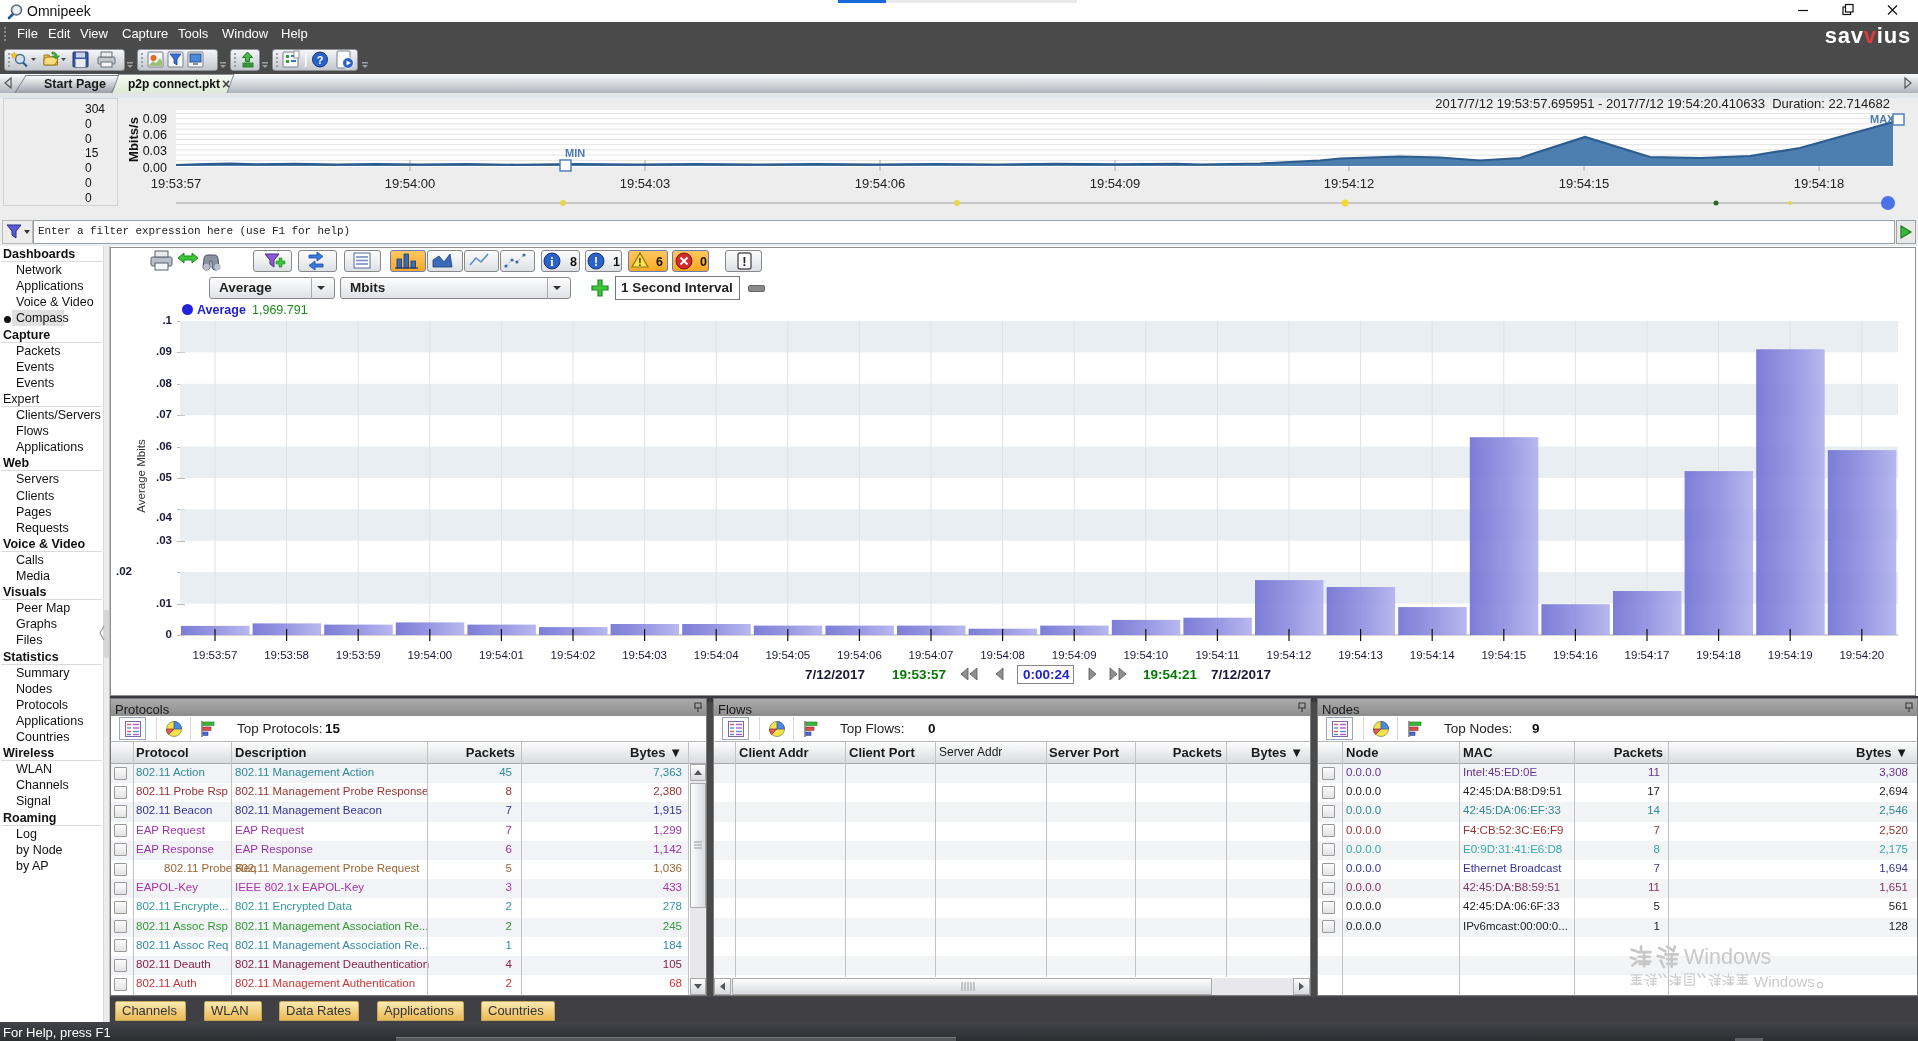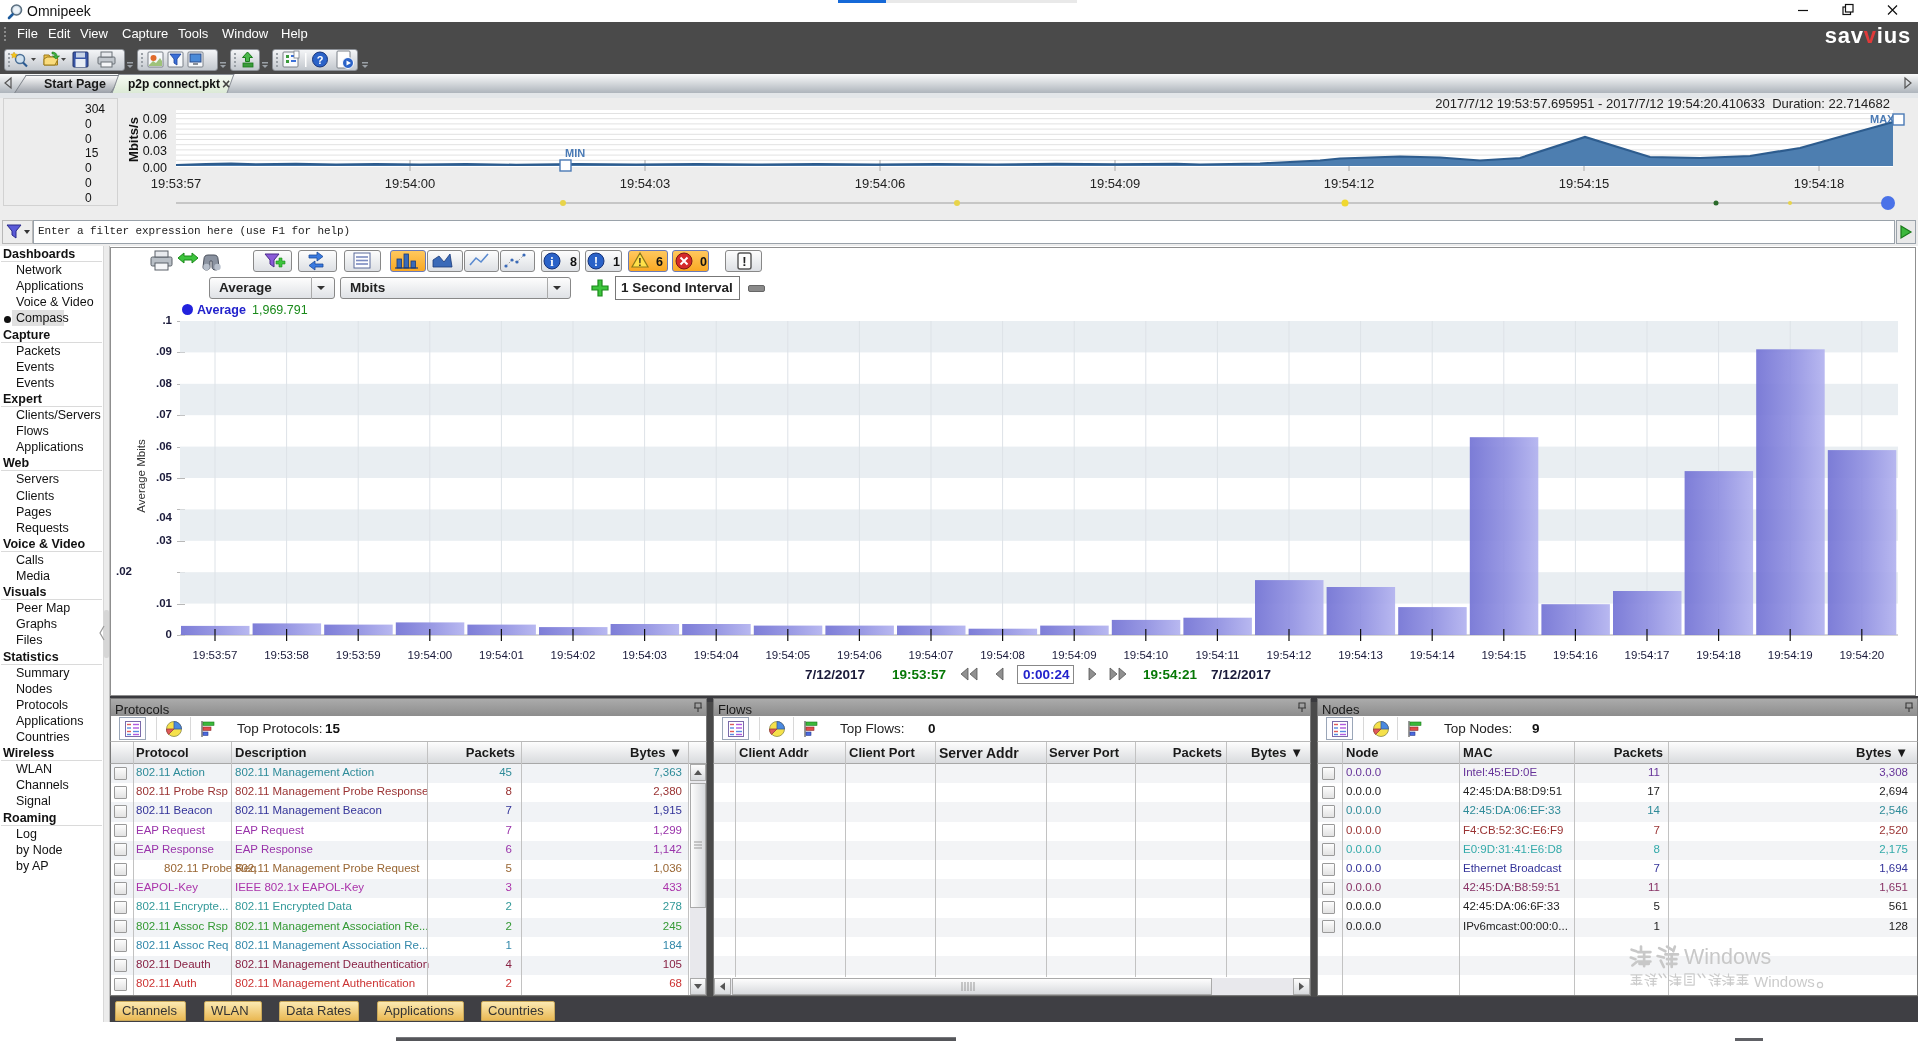--- a/index.html
+++ b/index.html
@@ -283,21 +283,21 @@
       <div class="abs" style="left:1px;top:261px;width:101px;height:1px;background:#dadada;"></div>
       <div class="abs" style="left:16px;top:263.1px;font-size:12.5px;color:#111;">Network</div>
       <div class="abs" style="left:16px;top:279.20000000000005px;font-size:12.5px;color:#111;">Applications</div>
       <div class="abs" style="left:16px;top:295.30000000000007px;font-size:12.5px;color:#111;">Voice &amp; Video</div>
       <div class="abs" style="left:16px;top:311.4000000000001px;font-size:12.5px;color:#111;">Compass</div>
       <div class="abs" style="left:3px;top:327.5000000000001px;font-size:12.5px;font-weight:bold;color:#111;">Capture</div>
       <div class="abs" style="left:1px;top:341.5000000000001px;width:101px;height:1px;background:#dadada;"></div>
       <div class="abs" style="left:16px;top:343.60000000000014px;font-size:12.5px;color:#111;">Packets</div>
       <div class="abs" style="left:16px;top:359.70000000000016px;font-size:12.5px;color:#111;">Events</div>
       <div class="abs" style="left:16px;top:375.8000000000002px;font-size:12.5px;color:#111;">Events</div>
-      <div class="abs" style="left:3px;top:391.9000000000002px;font-size:12.5px;font-weight:bold;color:#111;">Expert</div>
+      <div class="abs" style="left:3px;top:391.9000000000002px;font-size:12.5px;font-weight:normal;color:#111;">Expert</div>
       <div class="abs" style="left:1px;top:405.9000000000002px;width:101px;height:1px;background:#dadada;"></div>
       <div class="abs" style="left:16px;top:408.0000000000002px;font-size:12.5px;color:#111;">Clients/Servers</div>
       <div class="abs" style="left:16px;top:424.10000000000025px;font-size:12.5px;color:#111;">Flows</div>
       <div class="abs" style="left:16px;top:440.2000000000003px;font-size:12.5px;color:#111;">Applications</div>
       <div class="abs" style="left:3px;top:456.3000000000003px;font-size:12.5px;font-weight:bold;color:#111;">Web</div>
       <div class="abs" style="left:1px;top:470.3000000000003px;width:101px;height:1px;background:#dadada;"></div>
       <div class="abs" style="left:16px;top:472.4000000000003px;font-size:12.5px;color:#111;">Servers</div>
       <div class="abs" style="left:16px;top:488.50000000000034px;font-size:12.5px;color:#111;">Clients</div>
       <div class="abs" style="left:16px;top:504.60000000000036px;font-size:12.5px;color:#111;">Pages</div>
       <div class="abs" style="left:16px;top:520.7000000000004px;font-size:12.5px;color:#111;">Requests</div>
@@ -751,21 +751,21 @@
        <rect x="4" y="2" width="11" height="3.4" fill="#3ab83a" stroke="#1a7a1a" stroke-width="0.6"></rect>
        <rect x="4" y="7" width="8" height="3.4" fill="#e04a4a" stroke="#8a2a2a" stroke-width="0.6"></rect>
        <rect x="4" y="12" width="5" height="3.4" fill="#4a6ae0" stroke="#2a3a8a" stroke-width="0.6"></rect>
     </svg>
     <div class="abs" style="left:840px;top:721px;font-size:13.5px;color:#222;">Top Flows:</div>
     <div class="abs" style="left:928px;top:721px;font-size:13.5px;font-weight:bold;color:#111;">0</div>
     <div class="abs" style="left:713px;top:741px;width:598px;height:255px;background:#fff;border:1px solid #787878;border-top:none;"></div>
     <div class="abs" style="left:713px;top:741px;width:598px;height:22.5px;background:linear-gradient(#fdfdfd,#d9dbde);border:1px solid #787878;border-top:1px solid #b8b8b8;border-bottom:1px solid #a8a8a8;"></div>
     <div class="abs" style="left:739px;top:745px;width:100px;font-size:13px;font-weight:bold;color:#1a1a1a;">Client Addr</div>
     <div class="abs" style="left:849px;top:745px;width:100px;font-size:13px;font-weight:bold;color:#1a1a1a;">Client Port</div>
-    <div class="abs" style="left:939px;top:745px;width:100px;font-size:14px;font-weight:bold;color:#1a1a1a;">Server Addr</div>
+    <div class="abs" style="left:939px;top:745px;width:100px;font-size:12px;font-weight:normal;color:#1a1a1a;">Server Addr</div>
     <div class="abs" style="left:1049px;top:745px;width:100px;font-size:13px;font-weight:bold;color:#1a1a1a;">Server Port</div>
     <div class="abs" style="left:1135px;top:745px;width:87px;font-size:13px;font-weight:bold;color:#1a1a1a;text-align:right;">Packets</div>
     <div class="abs" style="left:1230px;top:745px;width:73px;font-size:13px;font-weight:bold;color:#1a1a1a;text-align:right;">Bytes ▼</div>
     <div class="abs" style="left:714px;top:764px;width:596px;height:19.2px;background:#f3f4f6;"></div>
     <div class="abs" style="left:714px;top:802.4000000000001px;width:596px;height:19.2px;background:#f3f4f6;"></div>
     <div class="abs" style="left:714px;top:840.8000000000002px;width:596px;height:19.2px;background:#f3f4f6;"></div>
     <div class="abs" style="left:714px;top:879.2000000000003px;width:596px;height:19.2px;background:#f3f4f6;"></div>
     <div class="abs" style="left:714px;top:917.6000000000004px;width:596px;height:19.2px;background:#f3f4f6;"></div>
     <div class="abs" style="left:714px;top:956.0000000000005px;width:596px;height:19.2px;background:#f3f4f6;"></div>
     <div class="abs" style="left:735px;top:742px;width:1px;height:235px;background:#c2c2c2;"></div>
@@ -914,15 +914,18 @@
         <path d="M 1 3 l 3 1 M 0.5 8 l 3 1 M 1.5 13 l 2.5-2 M 7 1 l 0 3 M 5 4.5 l 8 0 M 5.5 7.5 l 7 0 M 5 10.5 l 8 0 M 9 4.5 l 0 9 M 6 12 l 6 0" transform="translate(39,1) scale(0.9285714285714286)"></path>
         <path d="M 2 1 l 0 12 M 2 1 l 10 0 M 12 1 l 0 12 M 2 13 l 10 0 M 5 4 l 4 0 M 5 7 l 4 0 M 5 10 l 4 0" transform="translate(53,1) scale(0.9285714285714286)"></path>
         <path d="M 68 2 l 2.5 3.5 M 72.5 2 l 2.5 3.5"></path>
         <path d="M 2 2 l 4 2 M 1 7 l 4 1 M 7 1 l 3 2 M 12 1 l -1 3 M 6 6 l 8 0 M 7 9 l 6 0 M 7 12 l 6 0 M 10 6 l 0 8 M 3 10 l 2 4" transform="translate(78,1) scale(0.9285714285714286)"></path>
         <path d="M 1 3 l 3 1 M 0.5 8 l 3 1 M 1.5 13 l 2.5-2 M 7 1 l 0 3 M 5 4.5 l 8 0 M 5.5 7.5 l 7 0 M 5 10.5 l 8 0 M 9 4.5 l 0 9 M 6 12 l 6 0" transform="translate(92,1) scale(0.9285714285714286)"></path>
         <path d="M 1 2 l 12 0 M 7 2 l 0 11 M 3 5 l 8 0 M 2 8 l 10 0 M 1 12 l 12 0 M 4 10 l 2 2 M 11 10 l -2 2" transform="translate(106,1) scale(0.9285714285714286)"></path>
       </g>
     <text x="124" y="14.5" font-size="15px" fill="#cbcbcb" font-family="Liberation Sans">Windows</text>
     <circle cx="190" cy="13" r="2.6" fill="none" stroke="#cbcbcb" stroke-width="1.2"></circle>
   </svg>
+  <div class="abs" id="statusbar">
+      <span style="position:absolute;left:3px;top:3px;">For Help, press F1</span>
+    </div>
   <div class="abs" style="left:396px;top:1037px;width:560px;height:4px;background:#55565a;border-top:1px solid #77787c;"></div>
   <div class="abs" style="left:1735px;top:1038px;width:28px;height:3px;background:#606166;"></div>
 </div>
 
 </body></html>

